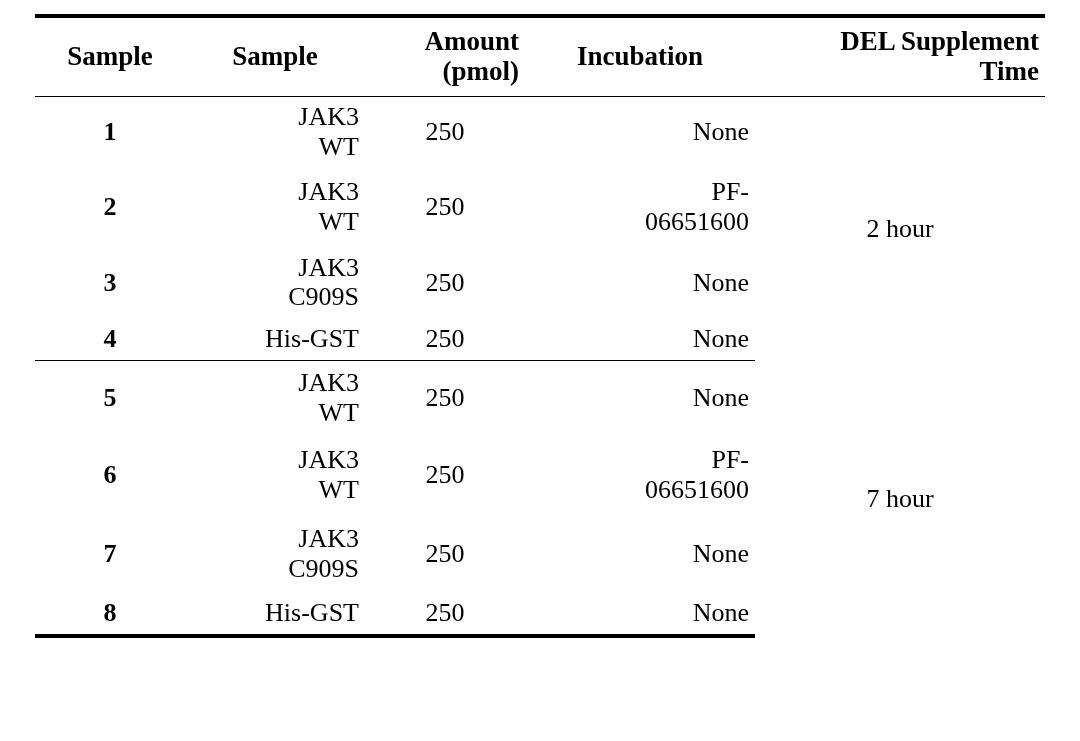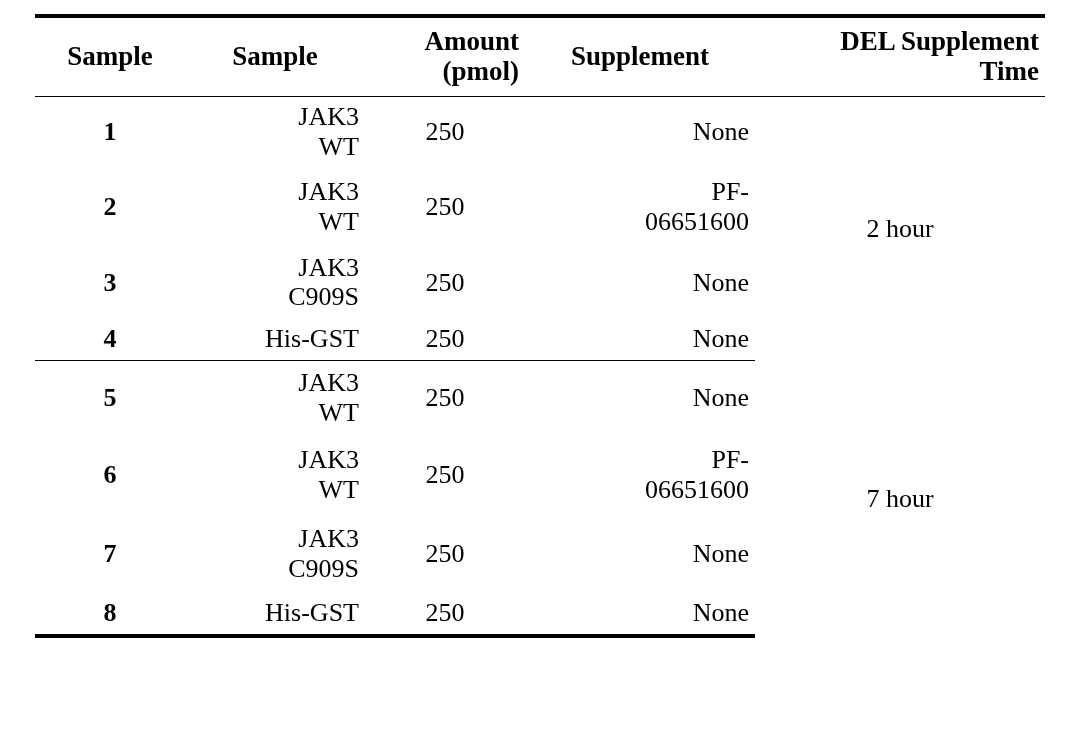--- a/index.html
+++ b/index.html
@@ -94,21 +94,21 @@
       <col class="c-time">
     </colgroup>
     <thead>
       <tr>
         <th>Sample</th>
         <th>Sample</th>
         <th>
           <span class="wrap-target">Amount</span>
           <span class="wrap-target">(pmol)</span>
         </th>
-        <th>Supplement</th>
+        <th>Incubation</th>
         <th>
           <span class="wrap-target nowrap">DEL Supplement</span>
           <span class="wrap-target">Time</span>
         </th>
       </tr>
     </thead>
     <tbody>
 
       <tr class="row-h1">
         <td class="sample-cell">1</td>

